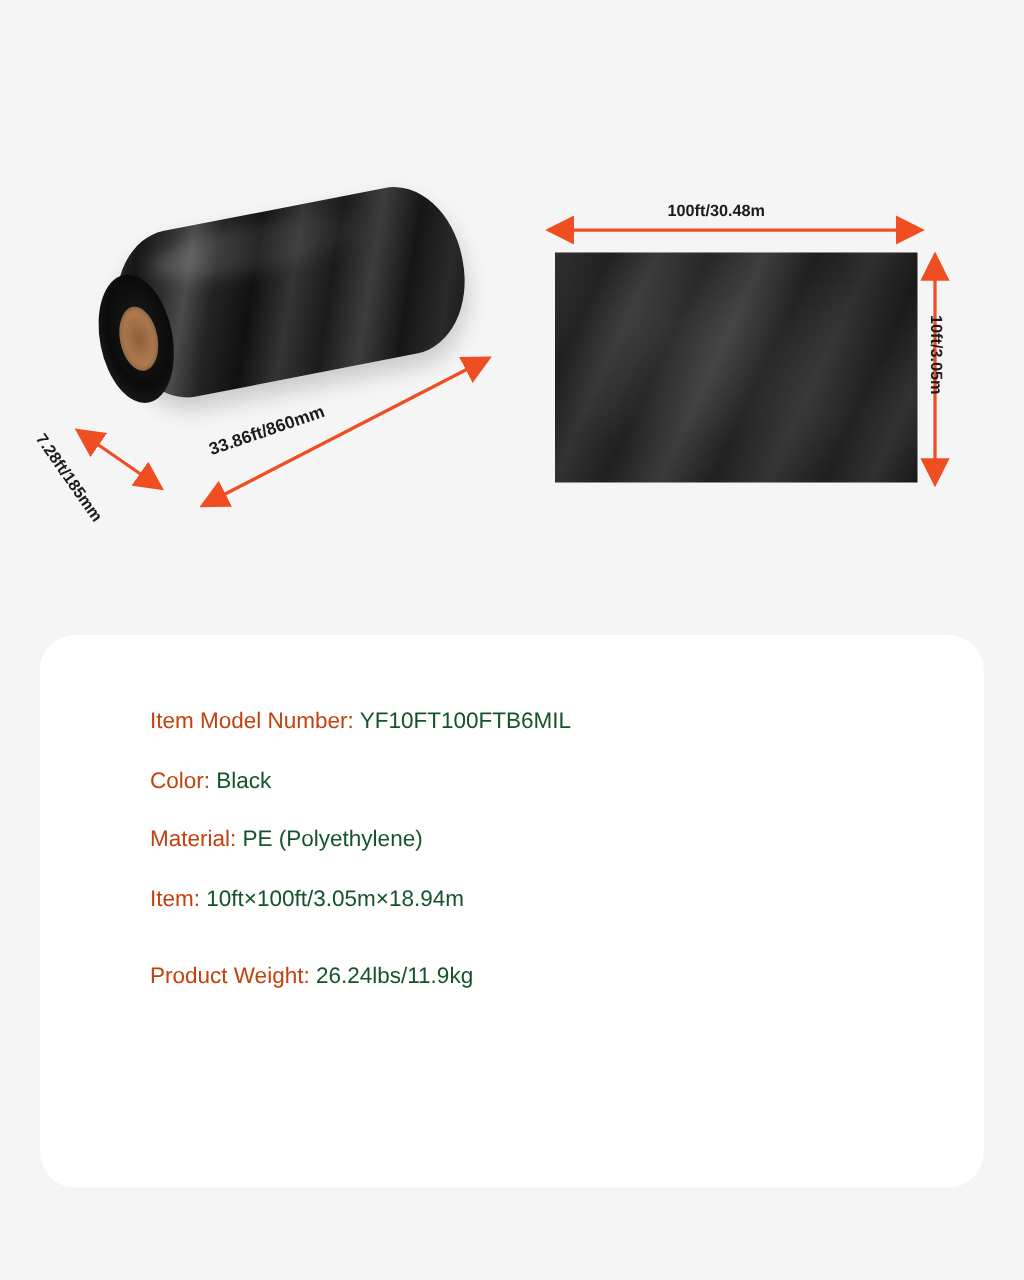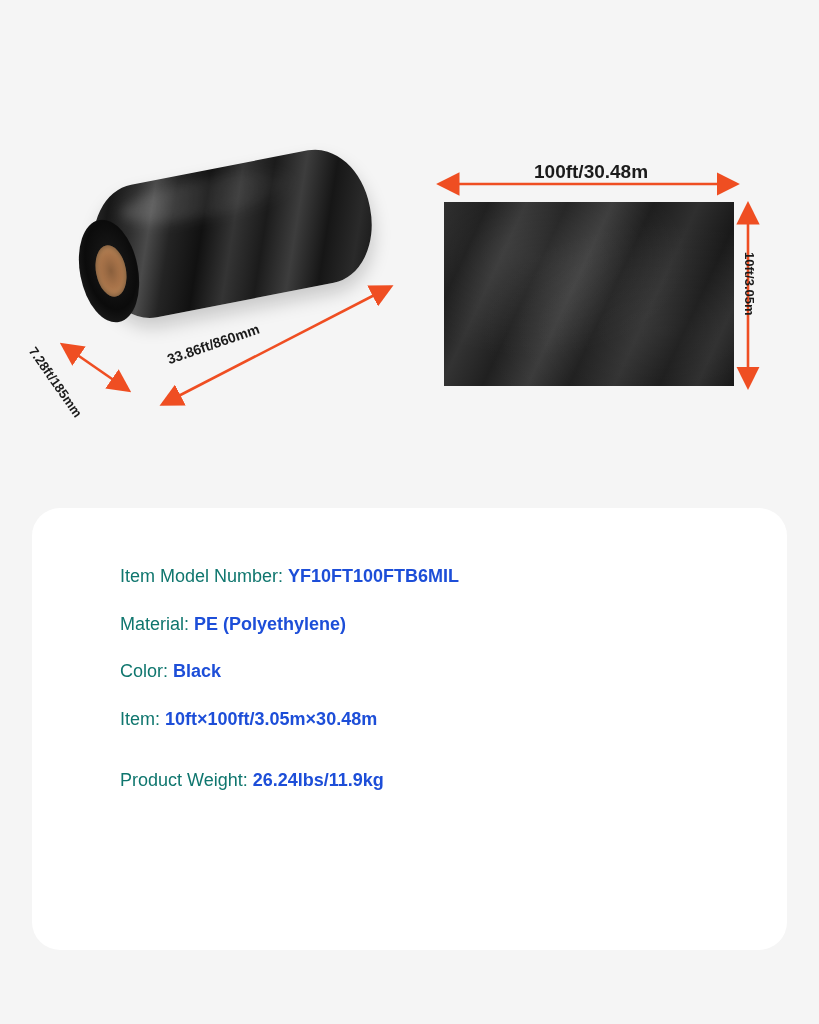--- a/index.html
+++ b/index.html
@@ -101,21 +101,21 @@
   .dim-roll-dia {
     left: 38px;
     top: 344px;
     transform: rotate(55deg);
     transform-origin: left top;
     font-size: 13px;
   }
   .dim-sheet-w {
     left: 534px;
     top: 161px;
-    font-size: 19px;
+    font-size: 13px;
   }
   .dim-sheet-h {
     left: 757px;
     top: 252px;
     transform: rotate(90deg);
     transform-origin: left top;
     font-size: 13px;
   }
 
   svg.arrows {
@@ -164,22 +164,22 @@
     right: 40px;
   }
   .spec-row {
     font-size: 18px;
     line-height: 1.2;
     color: #1b1b1b;
     margin-bottom: 26px;
     white-space: nowrap;
   }
   .spec-row:last-child { margin-bottom: 0; margin-top: 40px; }
-  .spec-label { color: #0f766e; }
-  .spec-value { color: #1d4ed8; font-weight: bold; }
+  .spec-label { color: #c2410c; }
+  .spec-value { color: #14532d; font-weight: normal; }
 </style>
 </head>
 <body>
 
 <div class="page">
 
   <div class="illustration">
 
     <div class="roll-wrap">
       <div class="roll-body"></div>
@@ -216,32 +216,32 @@
 
   <div class="spec-card">
     <div class="spec-list">
 
       <div class="spec-row">
         <span class="spec-label">Item Model Number:</span>
         <span class="spec-value">YF10FT100FTB6MIL</span>
       </div>
 
       <div class="spec-row">
+        <span class="spec-label">Color:</span>
+        <span class="spec-value">Black</span>
+      </div>
+
+      <div class="spec-row">
         <span class="spec-label">Material:</span>
         <span class="spec-value">PE (Polyethylene)</span>
       </div>
 
       <div class="spec-row">
-        <span class="spec-label">Color:</span>
-        <span class="spec-value">Black</span>
-      </div>
-
-      <div class="spec-row">
         <span class="spec-label">Item:</span>
-        <span class="spec-value">10ft×100ft/3.05m×30.48m</span>
+        <span class="spec-value">10ft×100ft/3.05m×18.94m</span>
       </div>
 
 
 
       <div class="spec-row">
         <span class="spec-label">Product Weight:</span>
         <span class="spec-value">26.24lbs/11.9kg</span>
       </div>
 
     </div>

